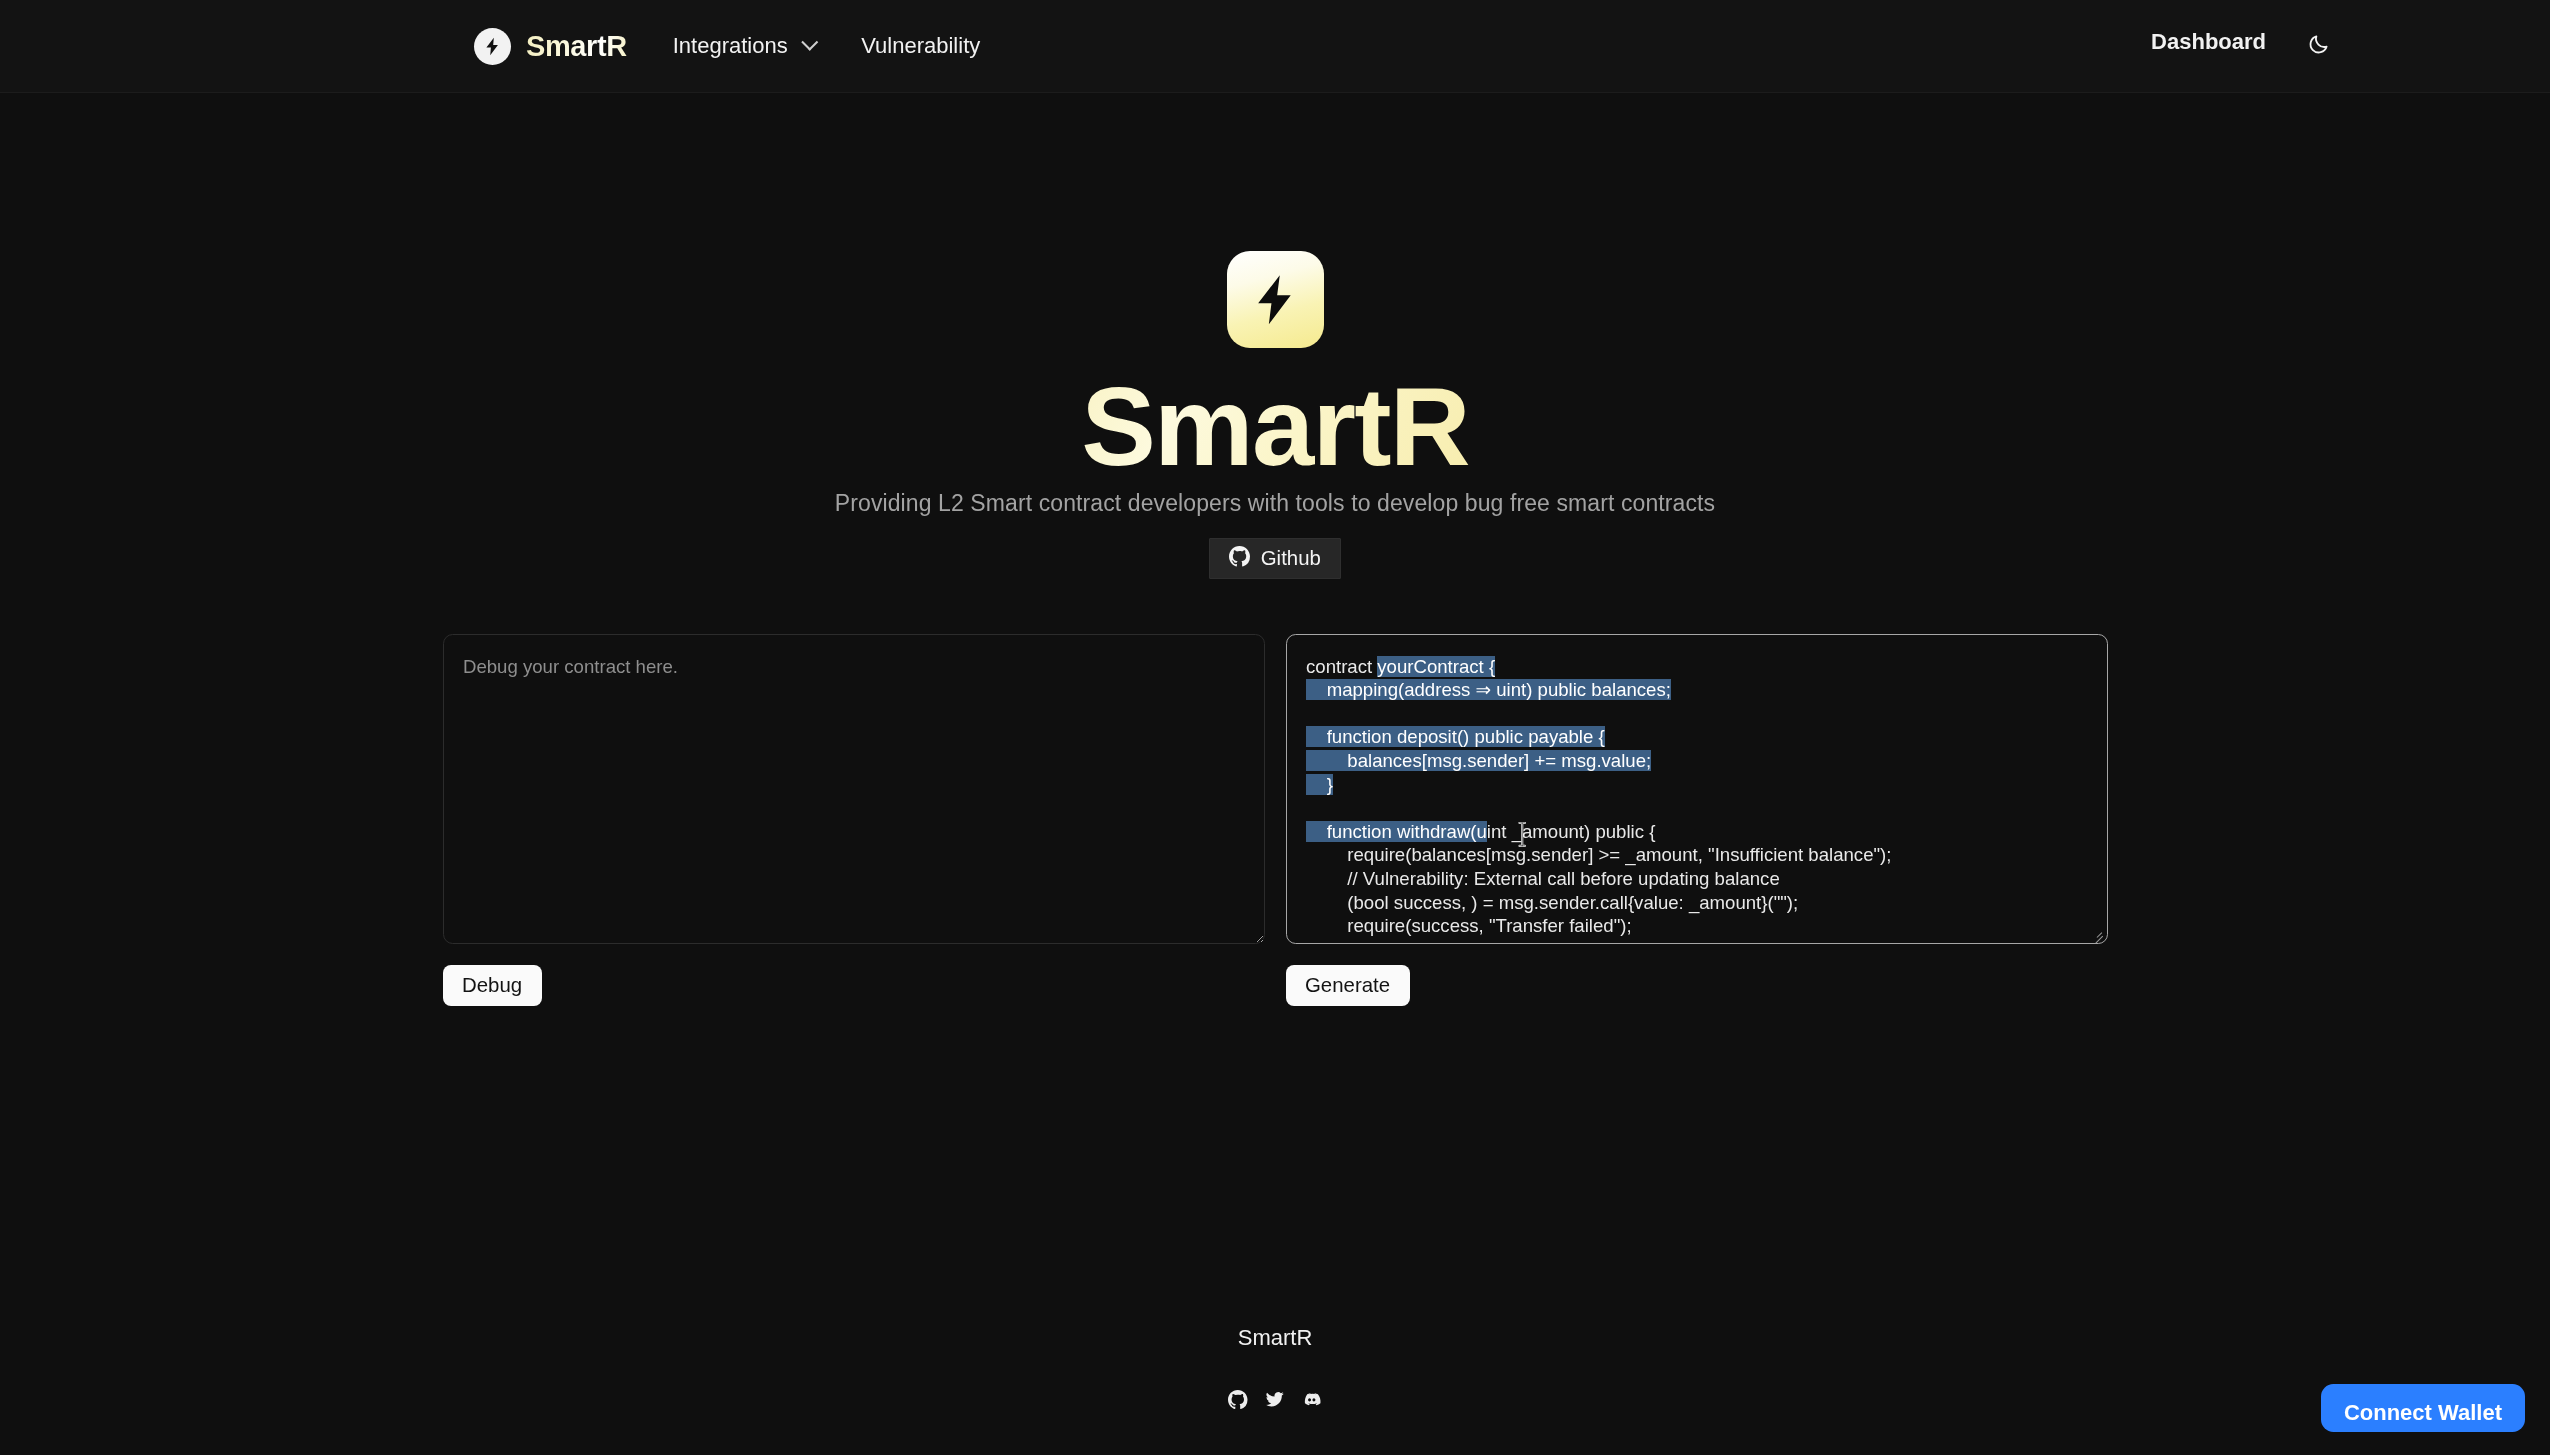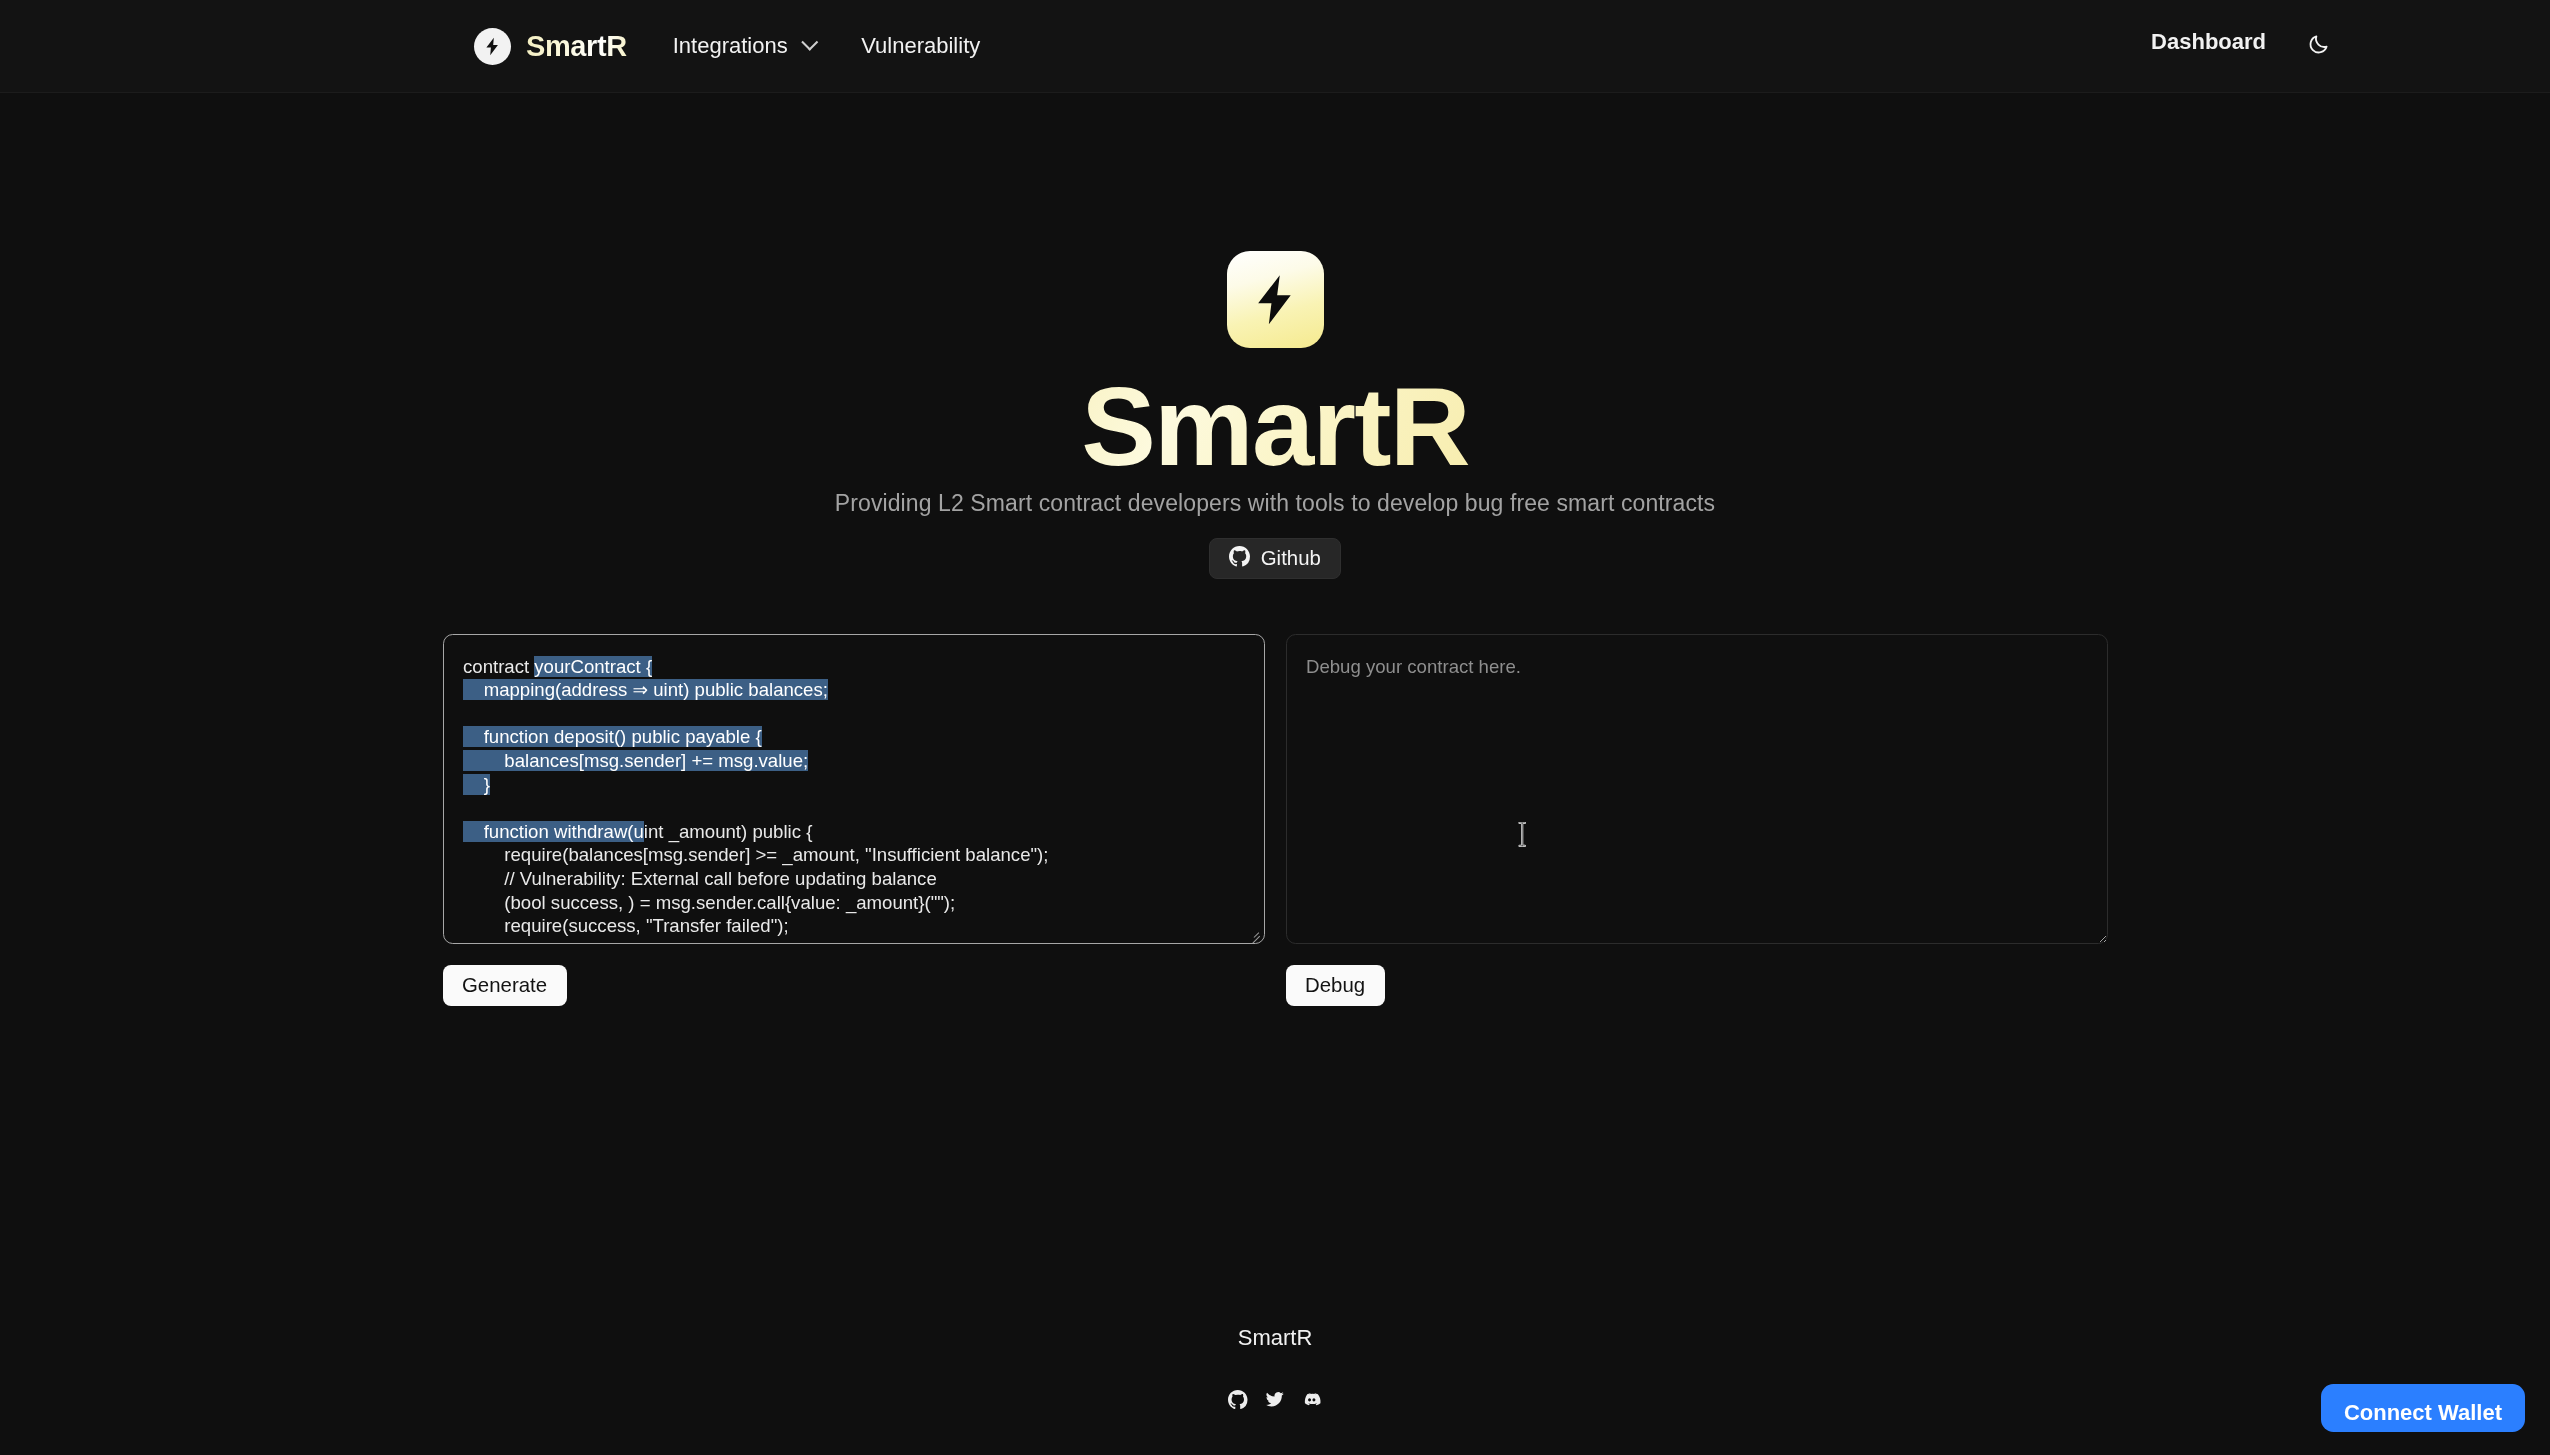--- a/index.html
+++ b/index.html
@@ -108,21 +108,21 @@
   .hero-sub {
     margin-top: 5px;
     font-size: 23px;
     color: #a3a3a3;
     letter-spacing: 0.1px;
   }
   .gh-btn {
     margin-top: 21px;
     height: 41px;
     padding: 0 19.5px;
-    border-radius: 8px;
+    border-radius: 1px;
     background: #272727;
     border: 0.9px solid #2f2f2f;
     color: #f4f4f4;
     font-size: 20.4px;
     display: inline-flex;
     align-items: center;
     gap: 10.6px;
     cursor: pointer;
     font-family: "Liberation Sans", sans-serif;
   }
@@ -300,44 +300,44 @@
                  3.75-3.65 3.95.29.25.54.73.54 1.48 0 1.07-.01 1.93-.01 2.2 0 .21.15.46.55.38A8.01 8.01 0 0 0 16 8c0-4.42-3.58-8-8-8z"></path>
       </svg>
     </span>
     <span>Github</span>
   </button>
 </div>
 
 <div class="editors">
 
   <div class="pane">
+    <textarea class="ta" placeholder="Debug your contract here." style=""></textarea>
+    <button class="action-btn">Debug</button>
+  </div>
+
+  <div class="pane">
     <div class="code-pane">
       <div class="code-text"><span>contract </span><span class="sel">yourContract {</span><span class="sel">
 </span><span class="sel">    mapping(address ⇒ uint) public balances;</span><span class="sel">
 
 </span><span class="sel">    function deposit() public payable {</span><span class="sel">
 </span><span class="sel">        balances[msg.sender] += msg.value;</span><span class="sel">
 </span><span class="sel">    }</span><span class="sel">
 
 </span><span class="sel">    function withdraw(u</span><span>int _amount) public {</span><span>
         require(balances[msg.sender] &gt;= _amount, "Insufficient balance");</span><span>
         // Vulnerability: External call before updating balance</span><span>
         (bool success, ) = msg.sender.call{value: _amount}("");</span><span>
         require(success, "Transfer failed");</span></div>
       <div class="resize-grip">
           <i></i>
           <i></i>
         </div>
     </div>
     <button class="action-btn">Generate</button>
-  </div>
-
-  <div class="pane">
-    <textarea class="ta" placeholder="Debug your contract here." style=""></textarea>
-    <button class="action-btn">Debug</button>
   </div>
 </div>
 
 <div class="cursor-ibeam">
   <svg viewBox="0 0 14 28" aria-hidden="true">
     <path d="M4 1h6M4 27h6M7 1v26" stroke="#ffffff" stroke-width="2.4" fill="none" stroke-linecap="round"></path>
     <path d="M4 1h6M4 27h6M7 1v26" stroke="#1a1a1a" stroke-width="0.8" fill="none" stroke-linecap="round"></path>
   </svg>
 </div>
 

